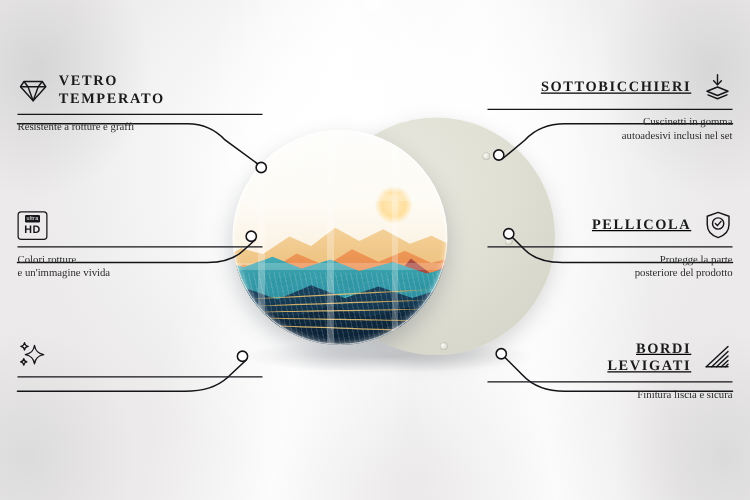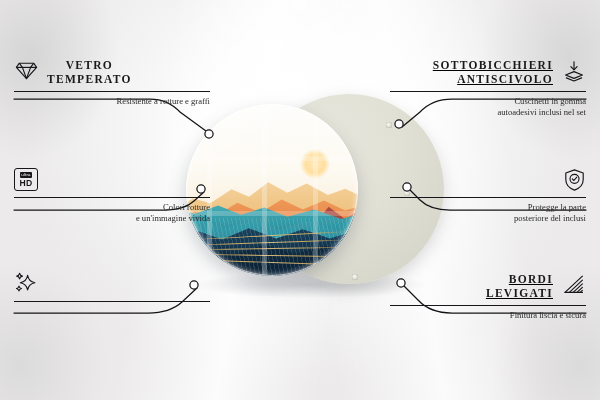--- a/index.html
+++ b/index.html
@@ -103,29 +103,29 @@
 
   
   .feat{position:absolute;width:196px;}
   .feat .head{display:flex;align-items:center;gap:9px;}
   .feat.right .head{justify-content:flex-end;text-decoration:underline;}
   .feat .title{
     font-family:"Liberation Serif",serif;
     font-size:11.5px;letter-spacing:1.3px;line-height:14px;
     color:#1a1a1a;text-transform:uppercase;font-weight:700;
   }
-  .feat.left .title{text-align:center;}
+  .feat.left .title{text-align:left;}
   .feat.right .title{text-align:right;}
   .feat .rule{height:1px;background:#15151a;margin:5px 0 4px;width:100%;}
   .feat .sub{
     font-family:"Liberation Serif",serif;
-    font-size:8.6px;line-height:11px;color:#2a2a2a;text-align:right;
+    font-size:8.6px;line-height:11px;color:#2a2a2a;
   }
   .feat.right .sub{text-align:right;}
-  .ico{width:24px;height:24px;flex:0 0 24px;display:flex;justify-content:center;}
+  .ico{width:24px;height:24px;flex:0 0 24px;display:flex;align-items:center;justify-content:center;}
   .ico svg{display:block;}
 
   .hdbadge{
     width:22px;height:21px;border:1.2px solid #17171b;border-radius:3px;
     display:flex;flex-direction:column;align-items:center;justify-content:center;
     font-family:"Liberation Sans",sans-serif;color:#17171b;line-height:1;
   }
   .hdbadge .u{font-size:4.4px;letter-spacing:.2px;background:#17171b;color:#fff;padding:.6px 1.6px;border-radius:1px;}
   .hdbadge .h{font-size:8.6px;font-weight:700;margin-top:1px;letter-spacing:.3px;}
 </style>
@@ -247,21 +247,20 @@
         </svg>
       </span>
     </div>
     <div class="rule"></div>
   </div>
 
   <div class="feat right" style="left:390px;top:58px;">
     <div class="head">
       <div class="title">
         <div>SOTTOBICCHIERI</div>
-        <div>ANTISCIVOLO</div>
       </div>
       <span class="ico">
         <svg width="24" height="24" viewBox="0 0 24 24">
           <g fill="none" stroke="#15151a" stroke-width="1.15" stroke-linejoin="round" stroke-linecap="round">
             <path d="M12 1.8 V9.4"></path>
             <path d="M8.9 6.6 L12 9.9 L15.1 6.6"></path>
             <path d="M12 11.6 L20.4 15.0 L12 18.4 L3.6 15.0 Z"></path>
             <path d="M4.4 17.9 L12 21.0 L19.6 17.9"></path>
           </g>
         </svg>
@@ -270,35 +269,36 @@
     <div class="rule"></div>
     <div class="sub">
       <div>Cuscinetti in gomma</div>
       <div>autoadesivi inclusi nel set</div>
     </div>
   </div>
 
   <div class="feat right" style="left:390px;top:168px;">
     <div class="head">
       <div class="title">
+        <div>PELLICOLA</div>
       </div>
       <span class="ico">
         <svg width="23" height="24" viewBox="0 0 23 24">
           <g fill="none" stroke="#15151a" stroke-width="1.15" stroke-linejoin="round" stroke-linecap="round">
             <path d="M11.5 1.9 L20.2 5.0 V11.6 C20.2 16.6 16.6 20.4 11.5 22.1 C6.4 20.4 2.8 16.6 2.8 11.6 V5.0 Z"></path>
             <circle cx="11.5" cy="10.8" r="4.5"></circle>
             <path d="M9.3 10.8 L10.9 12.5 L13.8 9.1"></path>
           </g>
         </svg>
       </span>
     </div>
     <div class="rule"></div>
     <div class="sub">
       <div>Protegge la parte</div>
-      <div>posteriore del inclusi</div>
+      <div>posteriore del prodotto</div>
     </div>
   </div>
 
   <div class="feat right" style="left:390px;top:272px;">
     <div class="head">
       <div class="title">
         <div>BORDI</div>
         <div>LEVIGATI</div>
       </div>
       <span class="ico">

